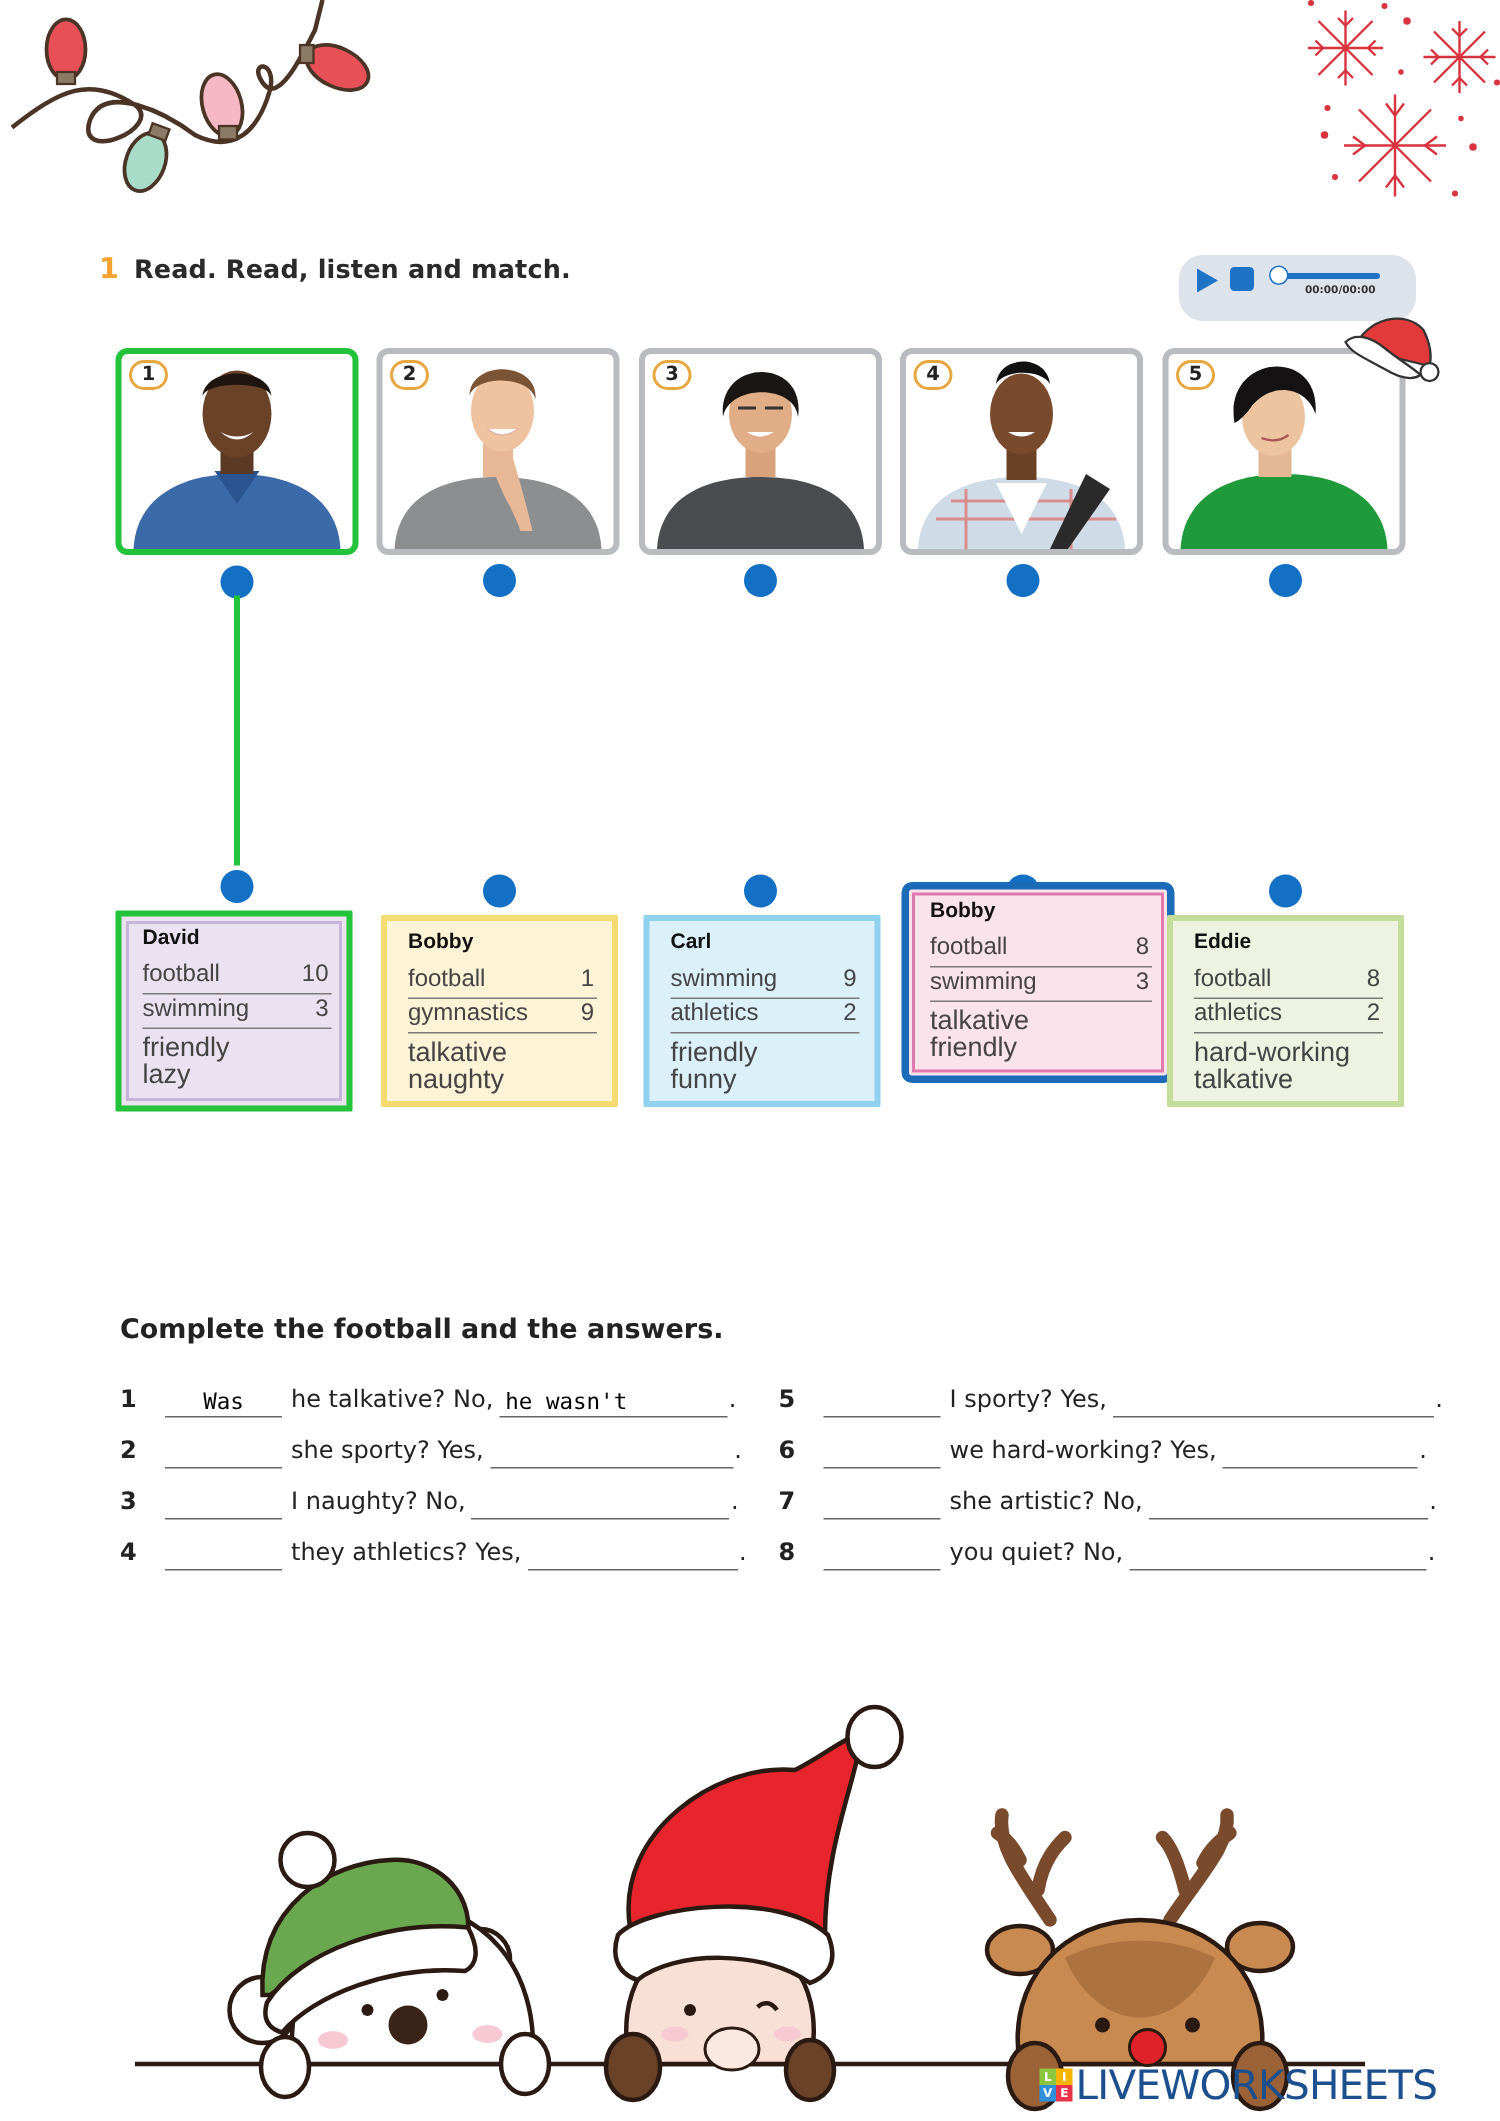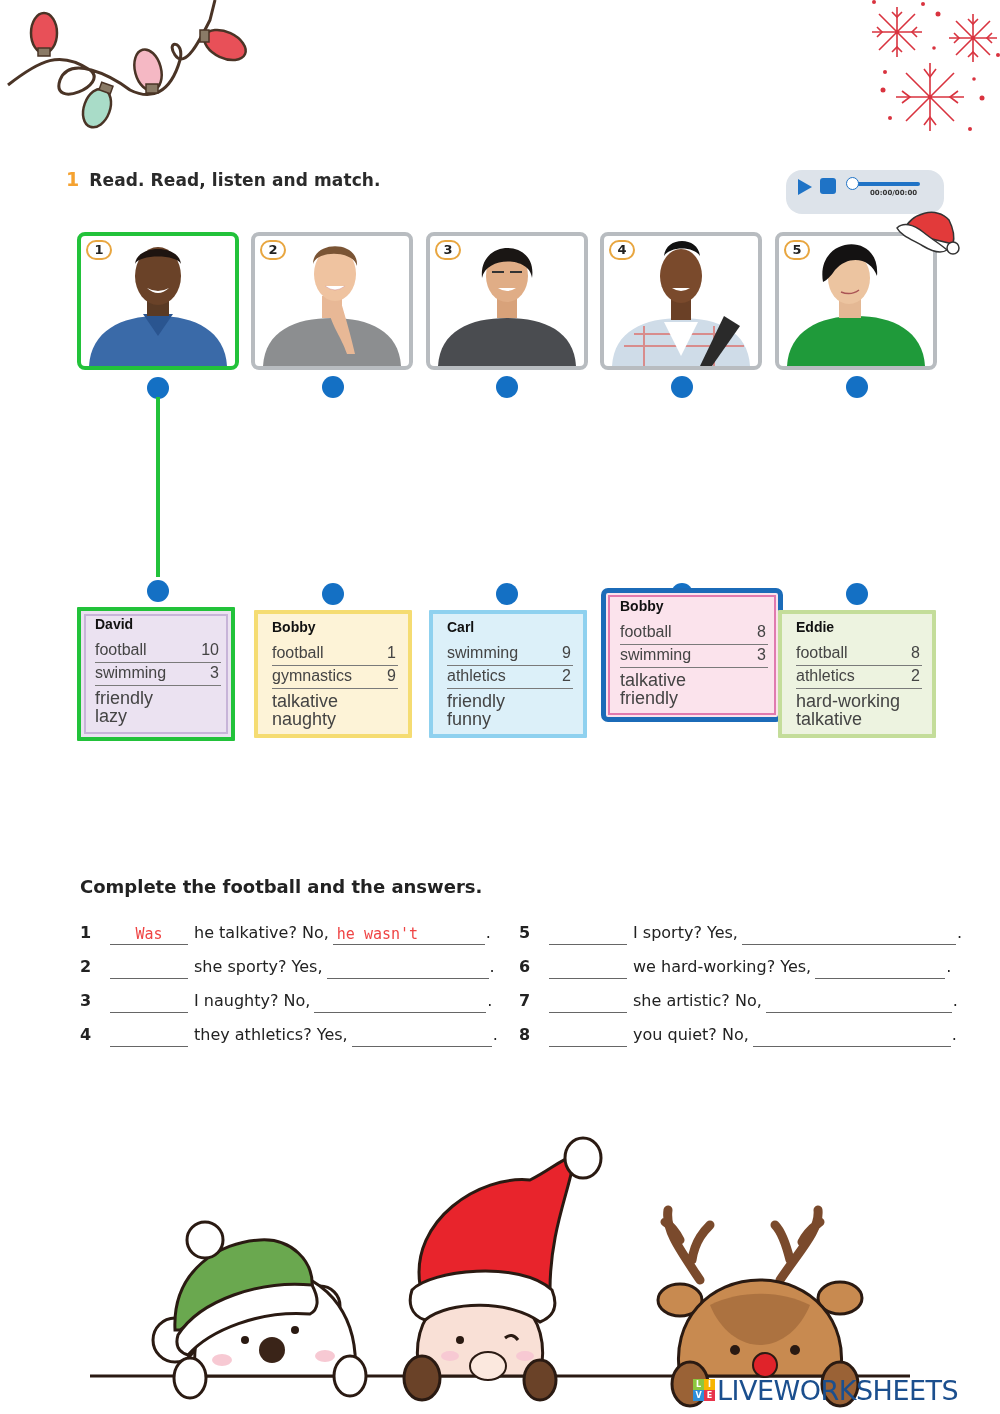--- a/index.html
+++ b/index.html
@@ -31,21 +31,21 @@
   .info-card { position: absolute; top: 610px; width: 158px; height: 128px; border: 4px solid; border-radius: 1px; padding: 5px 10px 0 14px; font-family: "Liberation Sans", sans-serif; }
   .info-card .name { font-weight: bold; font-size: 14px; color: #111; margin-bottom: 8px; }
   .info-card .row { display: flex; justify-content: space-between; font-size: 16px; color: #444; border-bottom: 1.5px solid #7a7a7a; padding: 0 2px 2px 0; line-height: 20px; }
   .info-card .trait { font-size: 18px; color: #444; line-height: 18px; }
   .info-card .traits { padding-top: 3px; }
 
   .section-title { position: absolute; left: 80px; top: 876px; font-size: 18px; font-weight: bold; color: #222; font-family: "DejaVu Sans", sans-serif; }
 
   .q { position: absolute; font-size: 16px; color: #222; height: 24px; line-height: 24px; white-space: nowrap; display: flex; align-items: flex-end; }
   .q .qn { font-weight: bold; width: 30px; display: inline-block; }
-  .q .blank { display: inline-block; border-bottom: 1.5px solid #666; height: 20px; text-align: center; font-family: "DejaVu Sans Mono", monospace; color: #ef4444; font-size: 15px; line-height: 18px; margin-right: 6px; cursor: text; }
+  .q .blank { display: inline-block; border-bottom: 1.5px solid #666; height: 20px; text-align: center; font-family: "DejaVu Sans Mono", monospace; color: #000000; font-size: 15px; line-height: 18px; margin-right: 6px; cursor: text; }
   .q .blank.ans { text-align: left; padding-left: 4px; margin-right: 0; margin-left: 4px; }
   .q .dotend { margin-left: 1px; }
 
   #bottom-art { left: 80px; top: 1130px; width: 860px; height: 284px; }
   .lws { position: absolute; left: 693px; top: 1374px; height: 32px; display: flex; align-items: center; }
   .lws .logo-box { width: 22px; height: 22px; display: grid; grid-template-columns: 11px 11px; grid-template-rows: 11px 11px; margin-right: 2px; }
   .lws .logo-box span { font-size: 8px; font-weight: bold; color: #fff; text-align: center; line-height: 11px; font-family: "DejaVu Sans", sans-serif; }
   .lws .word { font-family: "DejaVu Sans", sans-serif; font-size: 27px; font-weight: normal; color: #1b4f8e; letter-spacing: -0.5px; }
 </style>
 </head>

